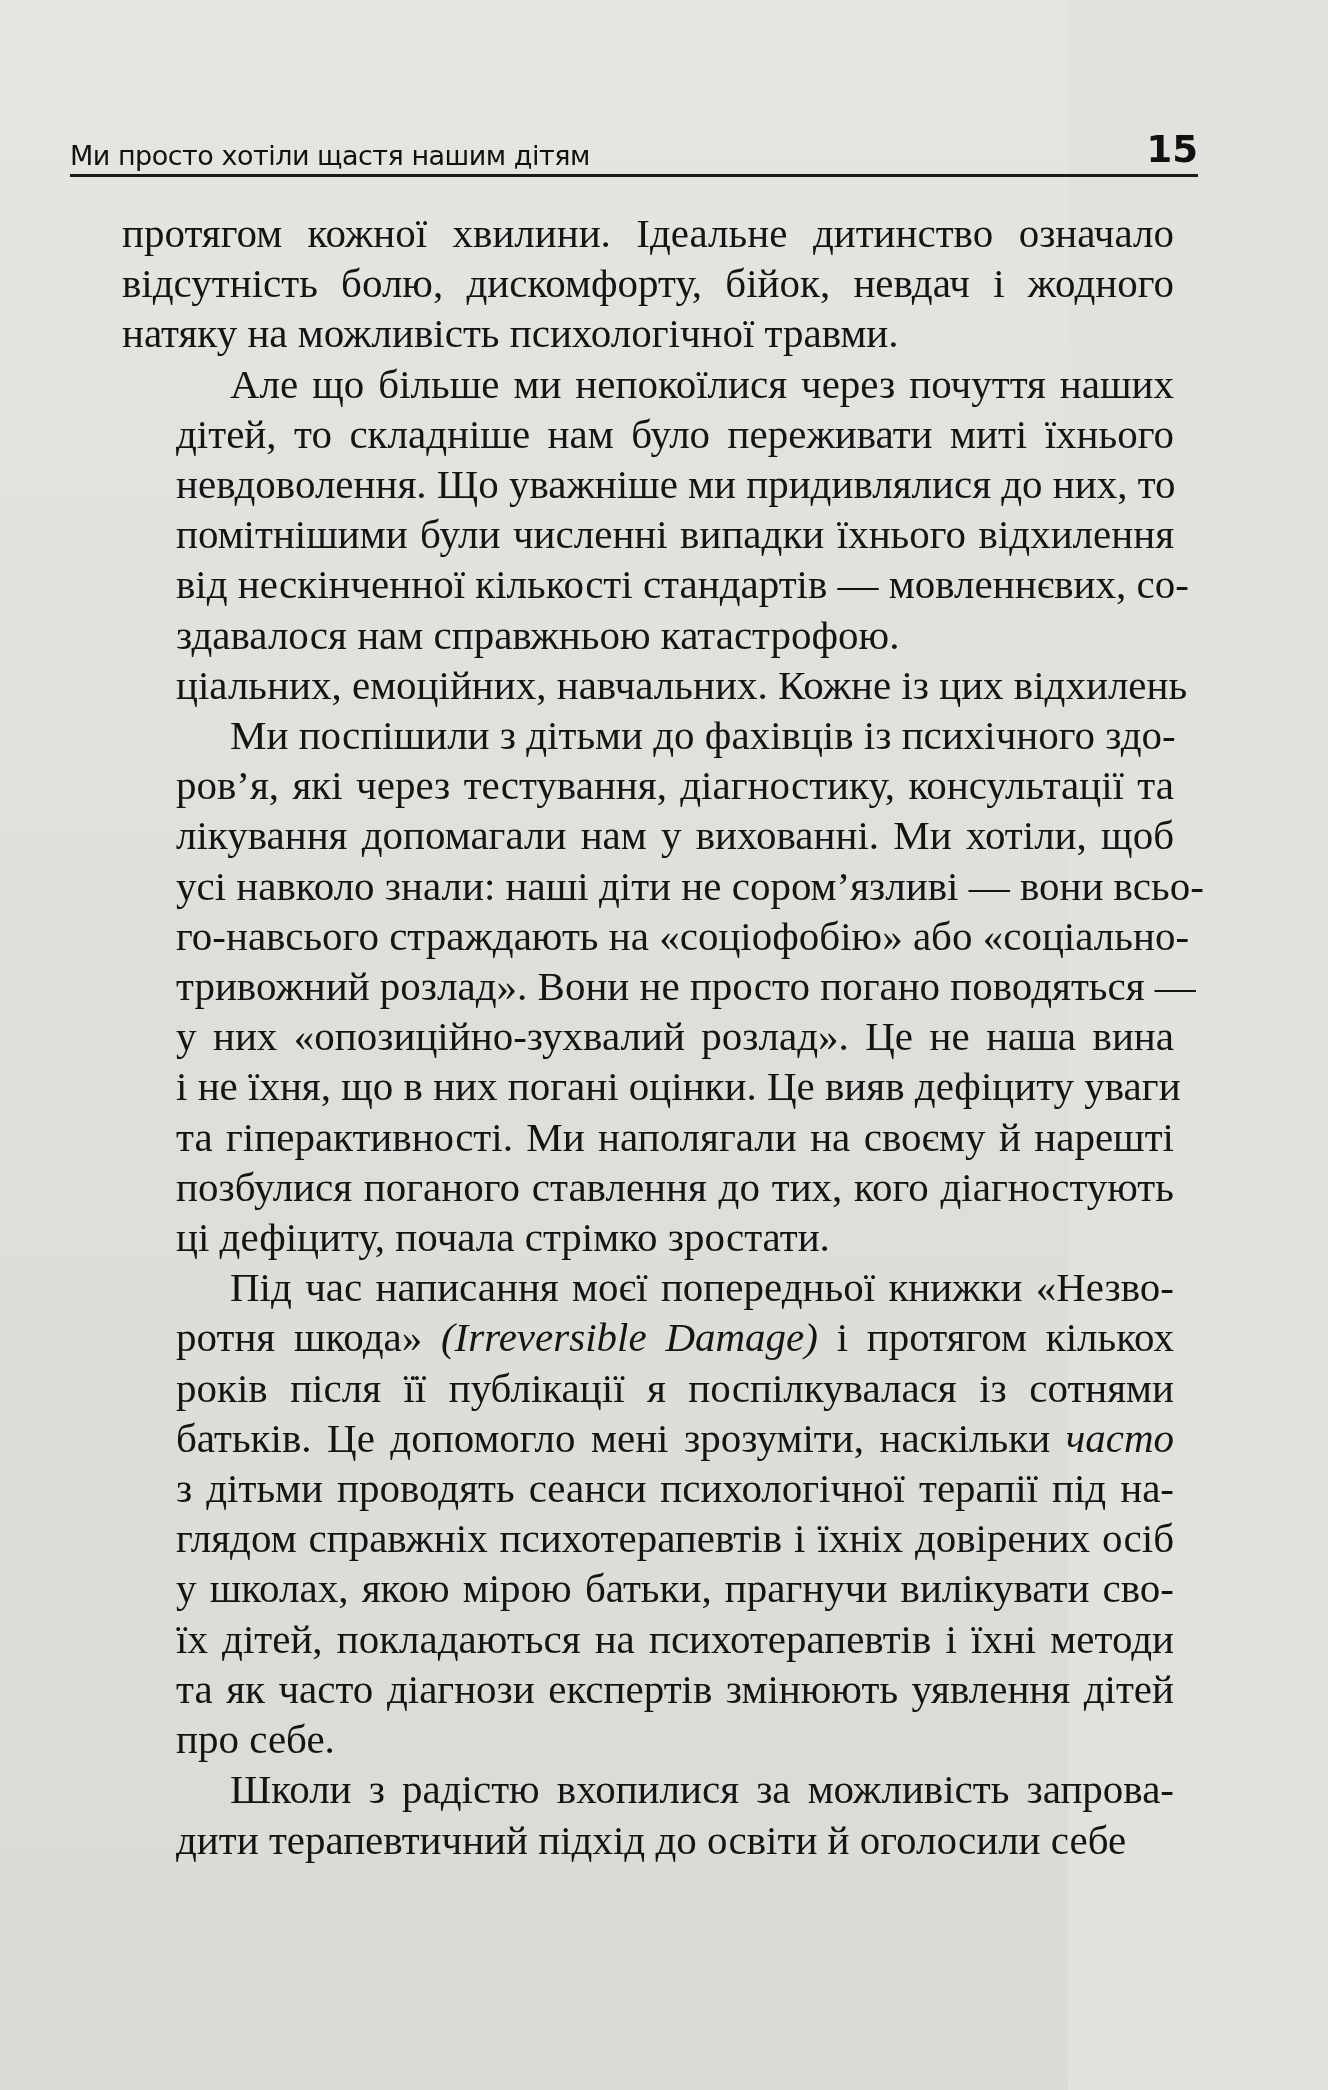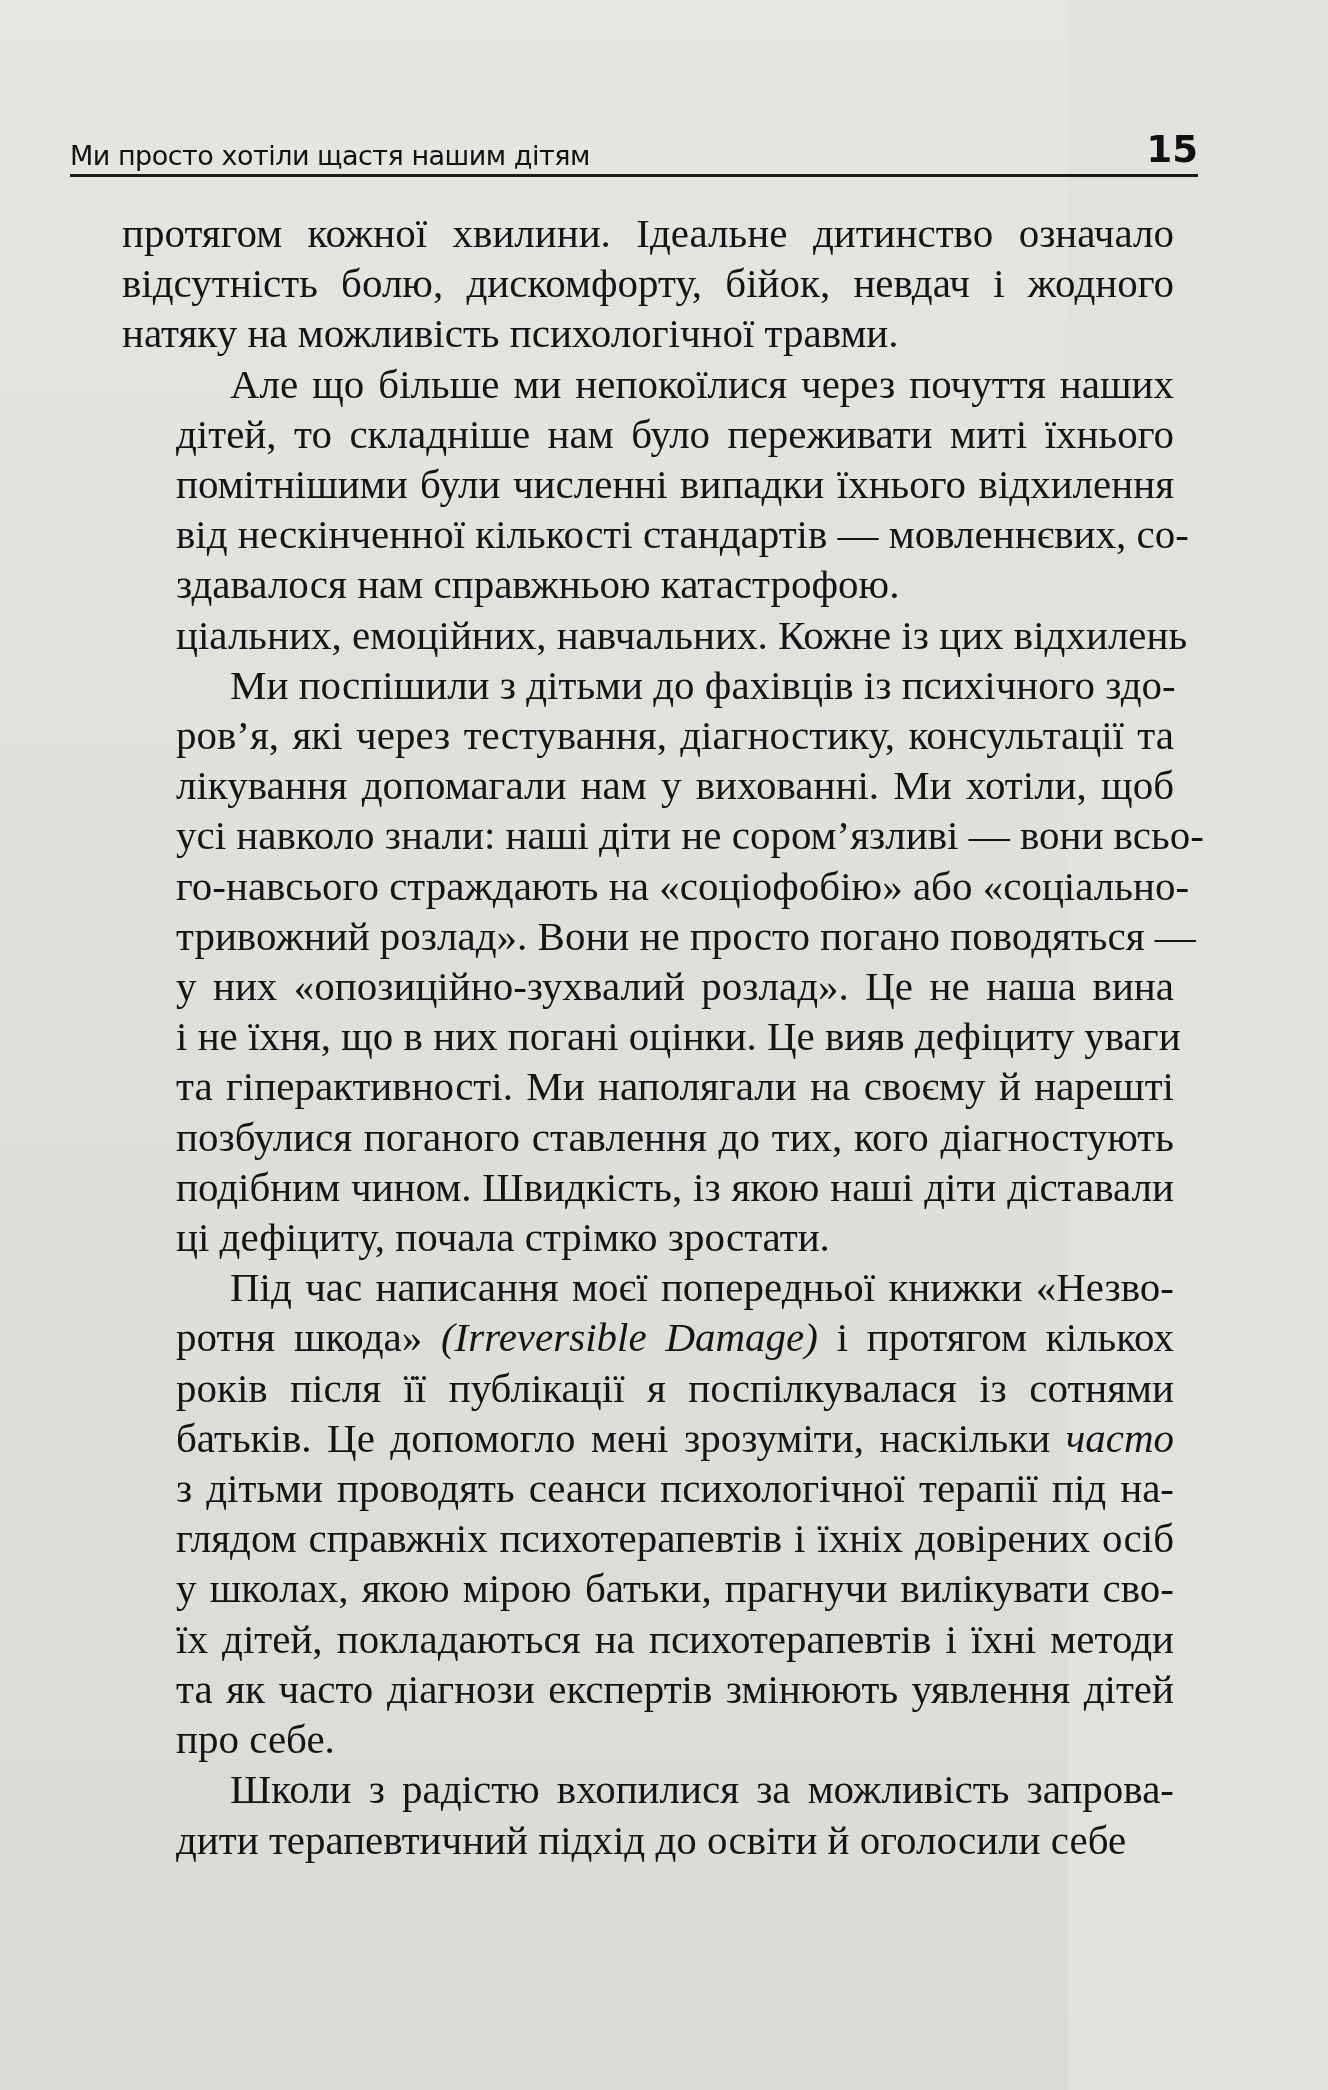--- a/index.html
+++ b/index.html
@@ -52,37 +52,37 @@
 
   <div class="body-text" id="body-text">
       <p class="">
         <span class="line"><span>протягом кожної хвилини. Ідеальне дитинство означало</span></span>
         <span class="line"><span>відсутність болю, дискомфорту, бійок, невдач і жодного</span></span>
         <span class="line last"><span>натяку на можливість психологічної травми.</span></span>
       </p>
       <p class="indent">
         <span class="line" style="padding-left: 54px;"><span>Але що більше ми непокоїлися через почуття наших</span></span>
         <span class="line"><span>дітей, то складніше нам було переживати миті їхнього</span></span>
+        <span class="line"><span>невдоволення. Що уважніше ми придивлялися до них, то</span></span>
         <span class="line"><span>помітнішими були численні випадки їхнього відхилення</span></span>
         <span class="line"><span>від нескінченної кількості стандартів — мовленнєвих, со-</span></span>
         <span class="line last"><span>здавалося нам справжньою катастрофою.</span></span>
         <span class="line"><span>ціальних, емоційних, навчальних. Кожне із цих відхилень</span></span>
       </p>
       <p class="indent">
         <span class="line" style="padding-left: 54px;"><span>Ми поспішили з дітьми до фахівців із психічного здо-</span></span>
         <span class="line"><span>ров’я, які через тестування, діагностику, консультації та</span></span>
         <span class="line"><span>лікування допомагали нам у вихованні. Ми хотіли, щоб</span></span>
         <span class="line"><span>усі навколо знали: наші діти не сором’язливі — вони всьо-</span></span>
         <span class="line"><span>го-навсього страждають на «соціофобію» або «соціально-</span></span>
         <span class="line"><span>тривожний розлад». Вони не просто погано поводяться —</span></span>
         <span class="line"><span>у них «опозиційно-зухвалий розлад». Це не наша вина</span></span>
         <span class="line"><span>і не їхня, що в них погані оцінки. Це вияв дефіциту уваги</span></span>
         <span class="line"><span>та гіперактивності. Ми наполягали на своєму й нарешті</span></span>
         <span class="line"><span>позбулися поганого ставлення до тих, кого діагностують</span></span>
-        <span class="line"><span>подібним чином. Швидкість, із якою наші діти діставали</span></span>
         <span class="line last"><span>ці дефіциту, почала стрімко зростати.</span></span>
       </p>
       <p class="indent">
         <span class="line" style="padding-left: 54px;"><span>Під час написання моєї попередньої книжки «Незво-</span></span>
         <span class="line"><span>ротня шкода» </span><em>(Irreversible Damage)</em><span> і протягом кількох</span></span>
         <span class="line"><span>років після її публікації я поспілкувалася із сотнями</span></span>
         <span class="line"><span>батьків. Це допомогло мені зрозуміти, наскільки </span><em>часто</em></span>
         <span class="line"><span>з дітьми проводять сеанси психологічної терапії під на-</span></span>
         <span class="line"><span>глядом справжніх психотерапевтів і їхніх довірених осіб</span></span>
         <span class="line"><span>у школах, якою мірою батьки, прагнучи вилікувати сво-</span></span>

